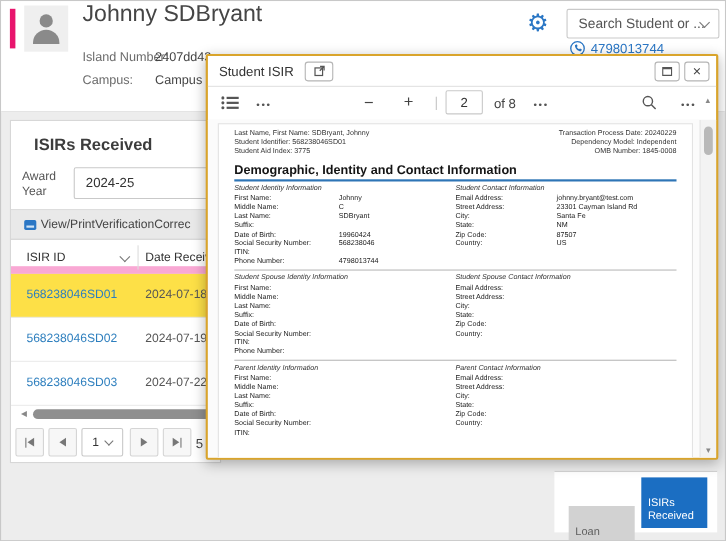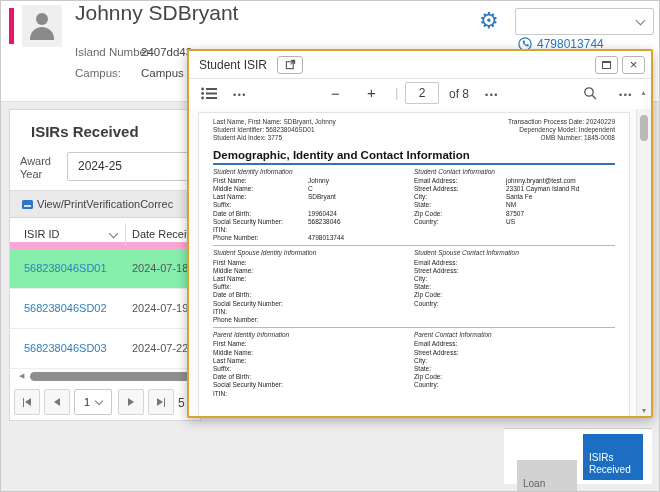--- a/index.html
+++ b/index.html
@@ -110,20 +110,21 @@
       <div class="p-head"></div>
       <div class="p-body"></div>
     </div>
     <div class="sname">Johnny SDBryant</div>
     <div class="hlbl" style="top:45px">Island Number:</div>
     <div class="hval" style="top:45px">2407dd43</div>
     <div class="hlbl" style="top:66px">Campus:</div>
     <div class="hval" style="top:66px">Campus M</div>
     <div class="gear" style="color: rgb(43, 119, 197);">⚙</div>
     <div class="searchbox">
+      <span>Search Student or ...</span>
       <span class="chev"></span>
     </div>
     <div class="phonerow">
       <svg width="14" height="14" viewBox="0 0 16 16">
         <circle cx="8" cy="8" r="7" fill="none" stroke="#2b77c5" stroke-width="1.4"></circle>
         <path d="M5.3 4.6l1.7-1 1.2 2-1 1a5 5 0 0 0 2.4 2.4l1-1 2 1.2-1 1.7c-3.4-.1-6.2-2.9-6.3-6.3z" fill="#2b77c5"></path>
       </svg>
       <span style="cursor: pointer; color: rgb(43, 119, 197);">4798013744</span>
     </div>
   </div>
@@ -146,21 +147,21 @@
           <span>Correc</span>
         </span>
       </div>
     <div class="thead">
       <span class="c1">ISIR ID</span>
       <span class="chev sortchev"></span>
       <span class="vdiv"></span>
       <span class="c2">Date Receiv.</span>
     </div>
     <div id="isir-rows">
-        <div class="trow" style="top: 139px; background: #86efac;">
+        <div class="trow" style="top: 139px; background: #fde047;">
           <span class="idlink" style="color: rgb(46, 127, 190);">568238046SD01</span>
           <span class="dt">2024-07-18T</span>
         </div>
         <div class="trow" style="top: 179px;">
           <span class="idlink" style="color: rgb(46, 127, 190);">568238046SD02</span>
           <span class="dt">2024-07-19T</span>
         </div>
         <div class="trow" style="top: 219px;">
           <span class="idlink" style="color: rgb(46, 127, 190);">568238046SD03</span>
           <span class="dt">2024-07-22T</span>

